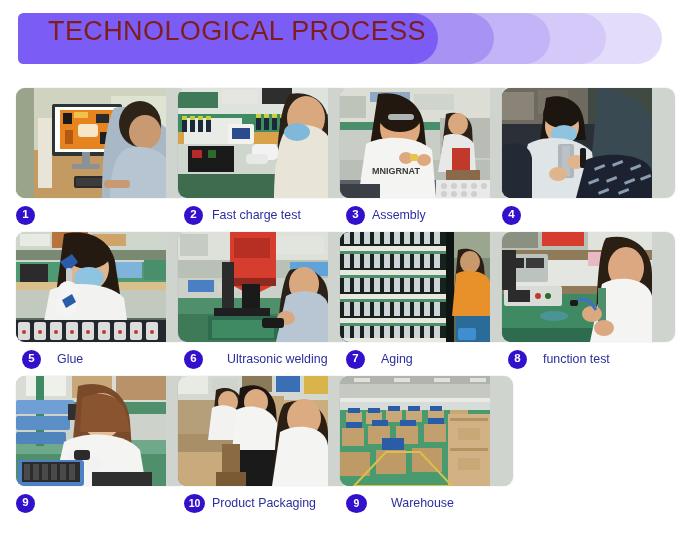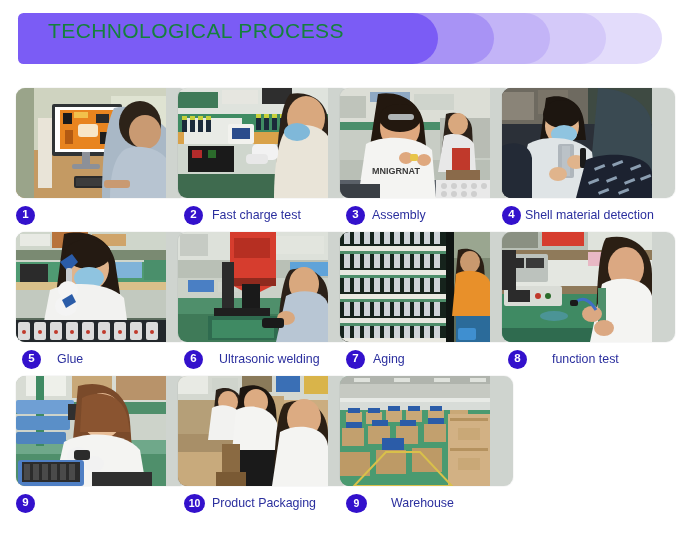--- a/index.html
+++ b/index.html
@@ -21,22 +21,22 @@
     border-radius:6px;
   }
   .b5{left:472px;width:172px;background:#e3dcfb;border-radius:6px 28px 28px 6px;}
   .b4{left:408px;width:180px;background:#d4c9f9;border-radius:6px 28px 28px 6px;}
   .b3{left:352px;width:180px;background:#c3b4f7;border-radius:6px 28px 28px 6px;}
   .b2{left:296px;width:180px;background:#a893f5;border-radius:6px 28px 28px 6px;}
   .b1{left:0px;width:420px;background:#7b5cf5;border-radius:6px 28px 28px 6px;}
   .banner-title{
     position:absolute;left:30px;top:0;height:36px;
     display:flex;align-items:center;
-    color:#15803d;
-    font-size:21px;
+    color:#7f1d1d;
+    font-size:27px;
     letter-spacing:.4px;
     font-weight:400;
     white-space:nowrap;
     z-index:9;
   }
 
   
   .grid{
     position:absolute;left:16px;top:88px;
     width:648px;
@@ -267,21 +267,20 @@
             <rect x="122" y="94" width="11" height="3" transform="rotate(-22 122 94)"></rect>
             <rect x="138" y="90" width="11" height="3" transform="rotate(-22 138 90)"></rect>
             <rect x="96" y="104" width="11" height="3" transform="rotate(-22 96 104)"></rect>
             <rect x="116" y="104" width="11" height="3" transform="rotate(-22 116 104)"></rect>
           </g>
           <path d="M0 58 C12 52 28 56 30 70 L30 110 L0 110 Z" fill="#232a36"></path>
         </svg>
       </div>
       <div class="caption">
         <div class="badge">4</div>
-        <div class="cap-text">Shell material detection</div>
       </div>
     </div>
 
   </div>
 
   <div class="row row2">
 
     <div class="cell">
       <div class="photo">
         <svg viewBox="0 0 150 110" preserveAspectRatio="none">
@@ -363,21 +362,21 @@
           <rect x="34" y="88" width="62" height="18" fill="#3f8a63"></rect>
           <path d="M112 38 C132 32 150 44 150 64 L150 110 L100 110 C100 80 104 46 112 38 Z" fill="#2b2119"></path>
           <ellipse cx="126" cy="52" rx="15" ry="17" fill="#d9a87e"></ellipse>
           <path d="M108 64 C122 56 146 58 150 72 L150 110 L98 110 Z" fill="#b8c6d4"></path>
           <ellipse cx="108" cy="86" rx="9" ry="7" fill="#d9a87e"></ellipse>
           <rect x="84" y="86" width="22" height="10" rx="3" fill="#1a1a1a"></rect>
         </svg>
       </div>
       <div class="caption cap-gap">
         <div class="badge">6</div>
-        <div class="cap-text" style="margin-left:12px">Ultrasonic welding</div>
+        <div class="cap-text" style="margin-left:20px">Ultrasonic welding</div>
       </div>
     </div>
 
     <div class="cell">
       <div class="photo">
         <svg viewBox="0 0 150 110" preserveAspectRatio="none">
           <rect width="150" height="110" fill="#1c2420"></rect>
           <rect x="0" y="0" width="110" height="110" fill="#16231c"></rect>
           <g>
             <rect x="0" y="14" width="110" height="5" fill="#e8e8e0"></rect>
@@ -450,21 +449,21 @@
           <rect x="114" y="78" width="36" height="32" fill="#5f6b58"></rect>
           <path d="M118 18 C130 14 142 20 144 34 L146 62 L114 62 Z" fill="#2b1f14"></path>
           <ellipse cx="130" cy="30" rx="10" ry="11" fill="#c9996e"></ellipse>
           <path d="M116 42 C126 36 146 38 150 50 L150 84 L112 84 Z" fill="#e8902a"></path>
           <rect x="116" y="84" width="34" height="26" fill="#2b6b9a"></rect>
           <rect x="118" y="96" width="18" height="12" rx="2" fill="#3f8fd0"></rect>
         </svg>
       </div>
       <div class="caption cap-gap">
         <div class="badge">7</div>
-        <div class="cap-text" style="margin-left:4px">Aging</div>
+        <div class="cap-text" style="margin-left:12px">Aging</div>
       </div>
     </div>
 
     <div class="cell">
       <div class="photo">
         <svg viewBox="0 0 150 110" preserveAspectRatio="none">
           <rect width="150" height="110" fill="#cfd4cc"></rect>
           <rect y="0" width="150" height="18" fill="#b9c0b6"></rect>
           <rect x="0" y="0" width="36" height="16" fill="#8a9082"></rect>
           <rect x="40" y="0" width="42" height="14" fill="#d63d2e"></rect>
@@ -490,21 +489,21 @@
           <rect x="96" y="56" width="8" height="40" fill="#4f8f6b"></rect>
           <ellipse cx="90" cy="82" rx="10" ry="8" fill="#dba882"></ellipse>
           <ellipse cx="102" cy="96" rx="10" ry="8" fill="#dba882"></ellipse>
           <path d="M74 70 Q84 62 94 78" stroke="#3f6fc4" stroke-width="3" fill="none"></path>
           <rect x="68" y="68" width="8" height="6" rx="2" fill="#1a1a1a"></rect>
           <ellipse cx="52" cy="84" rx="14" ry="5" fill="#5a9fd4" opacity=".45"></ellipse>
         </svg>
       </div>
       <div class="caption cap-gap">
         <div class="badge">8</div>
-        <div class="cap-text" style="margin-left:21px">function test</div>
+        <div class="cap-text" style="margin-left:12px">function test</div>
       </div>
     </div>
 
   </div>
 
   <div class="row row2">
 
     <div class="cell">
       <div class="photo">
         <svg viewBox="0 0 150 110" preserveAspectRatio="none">

